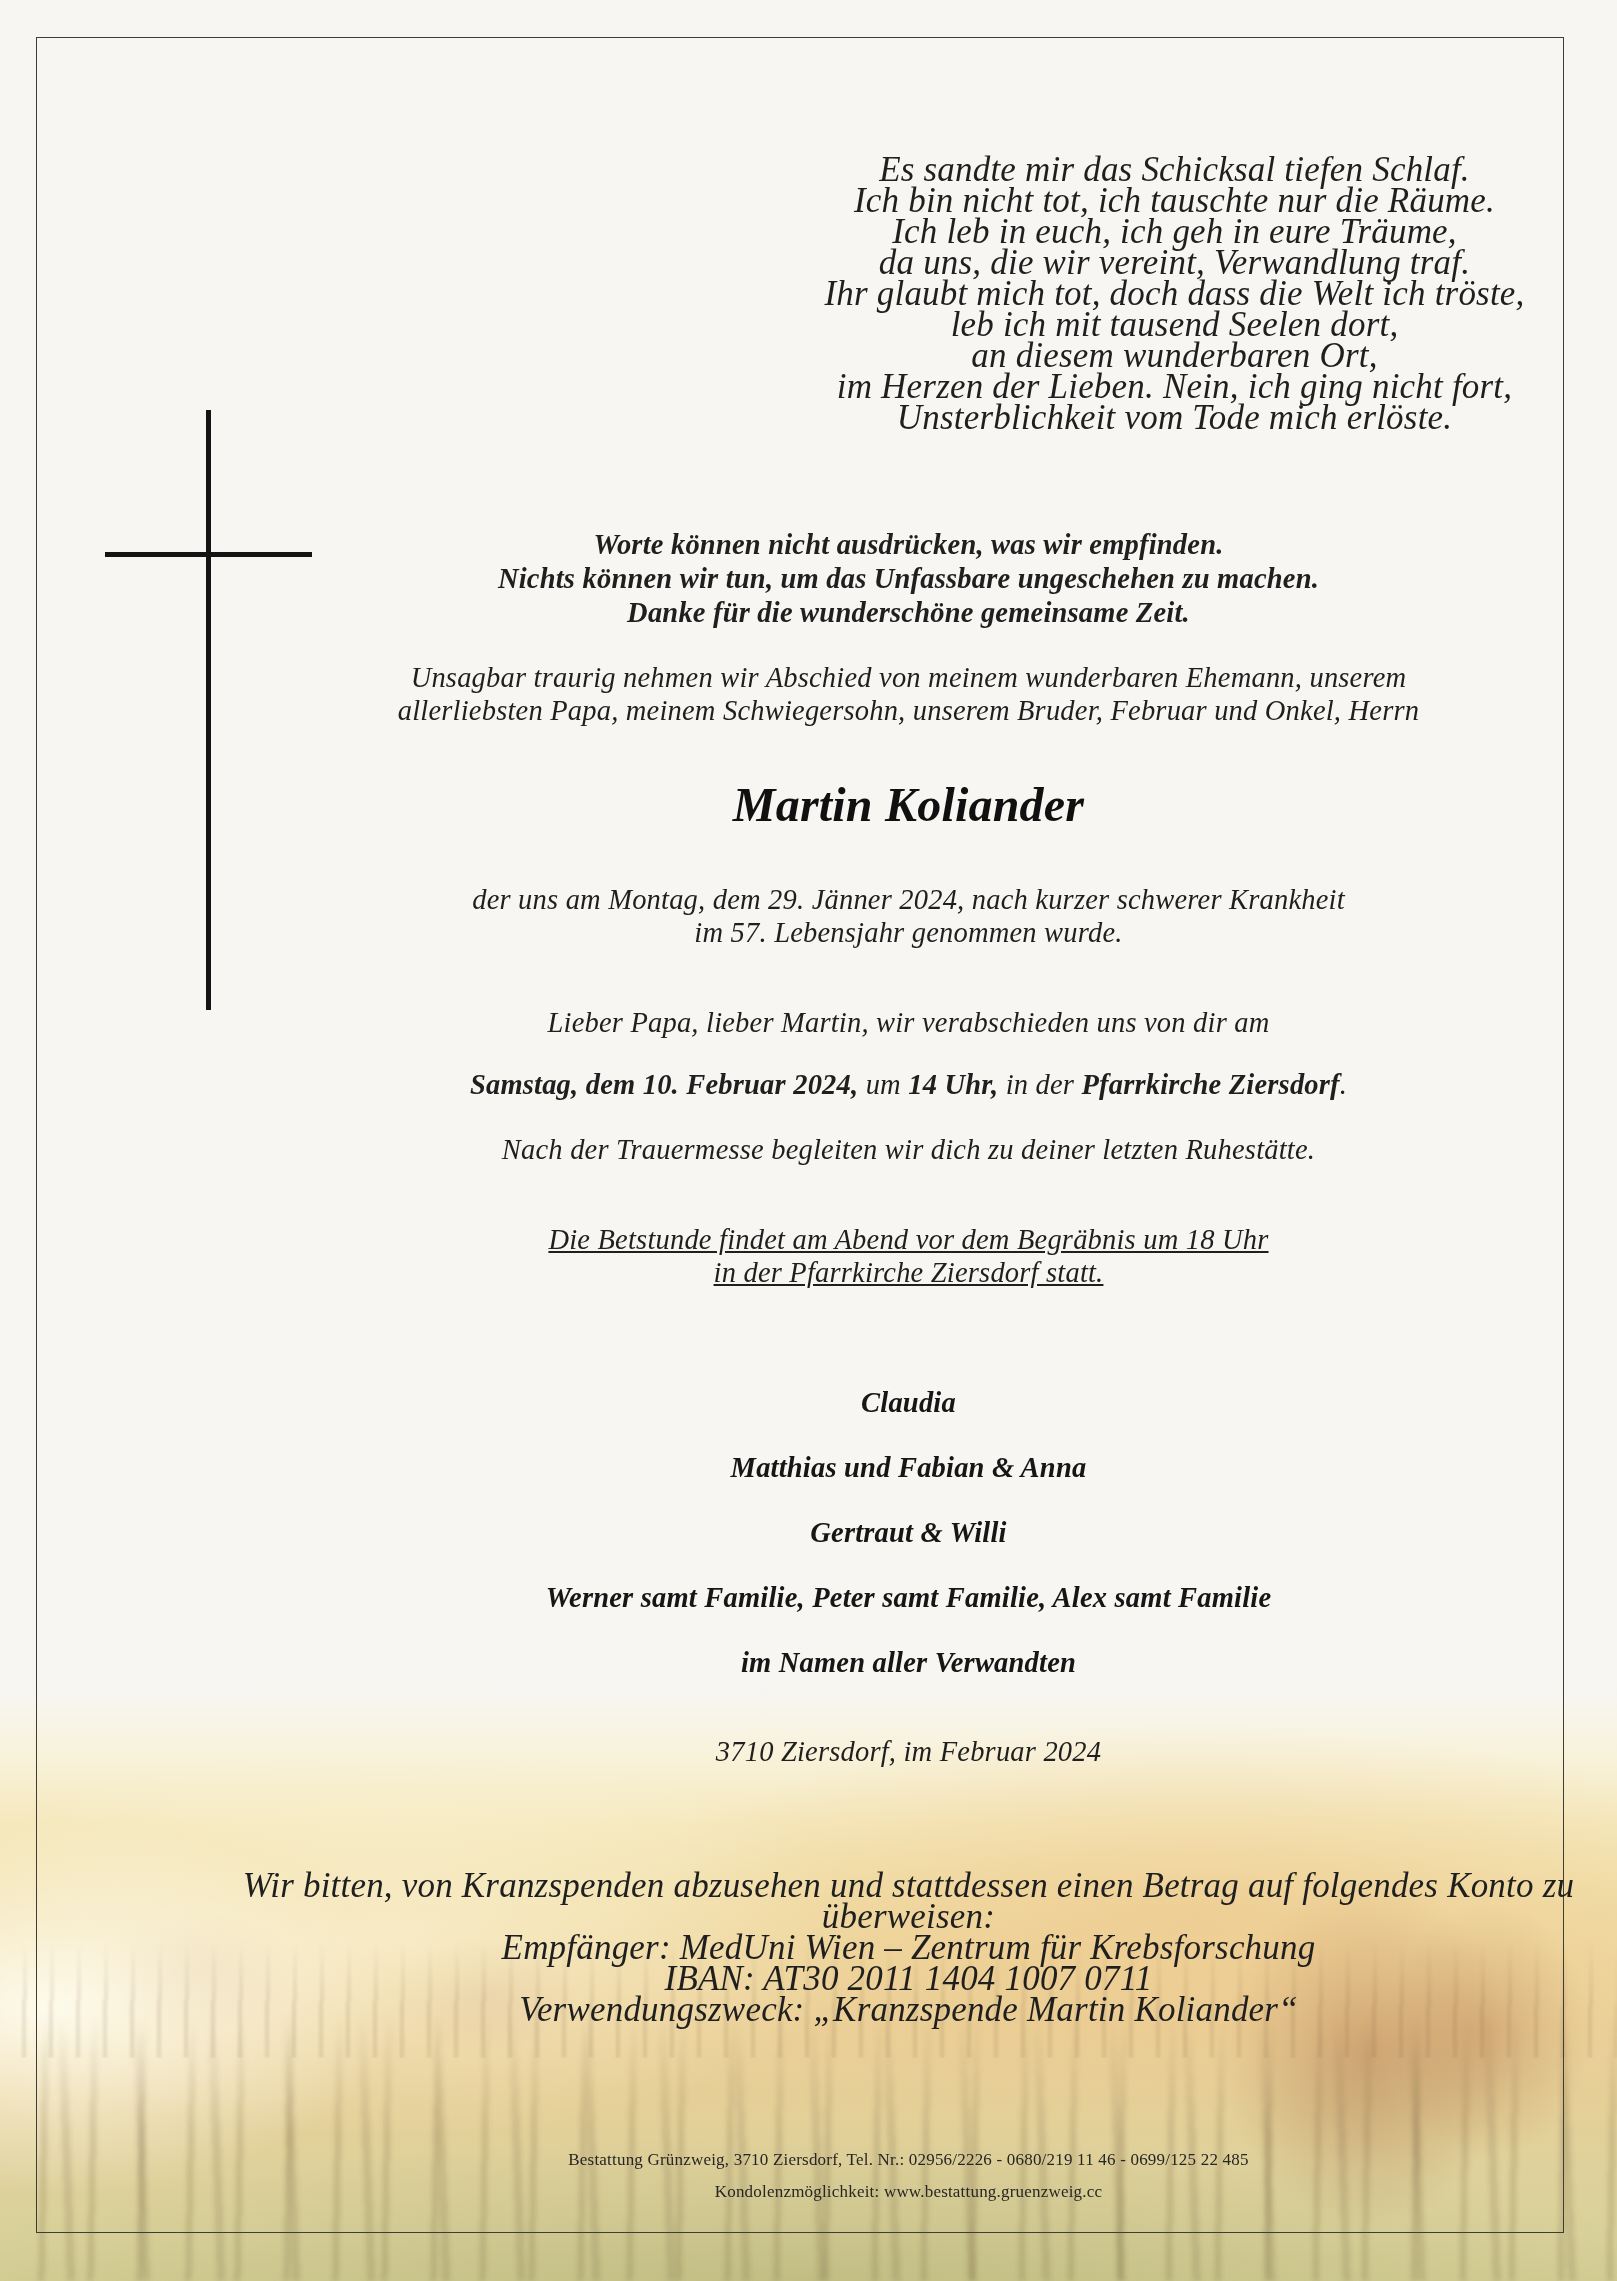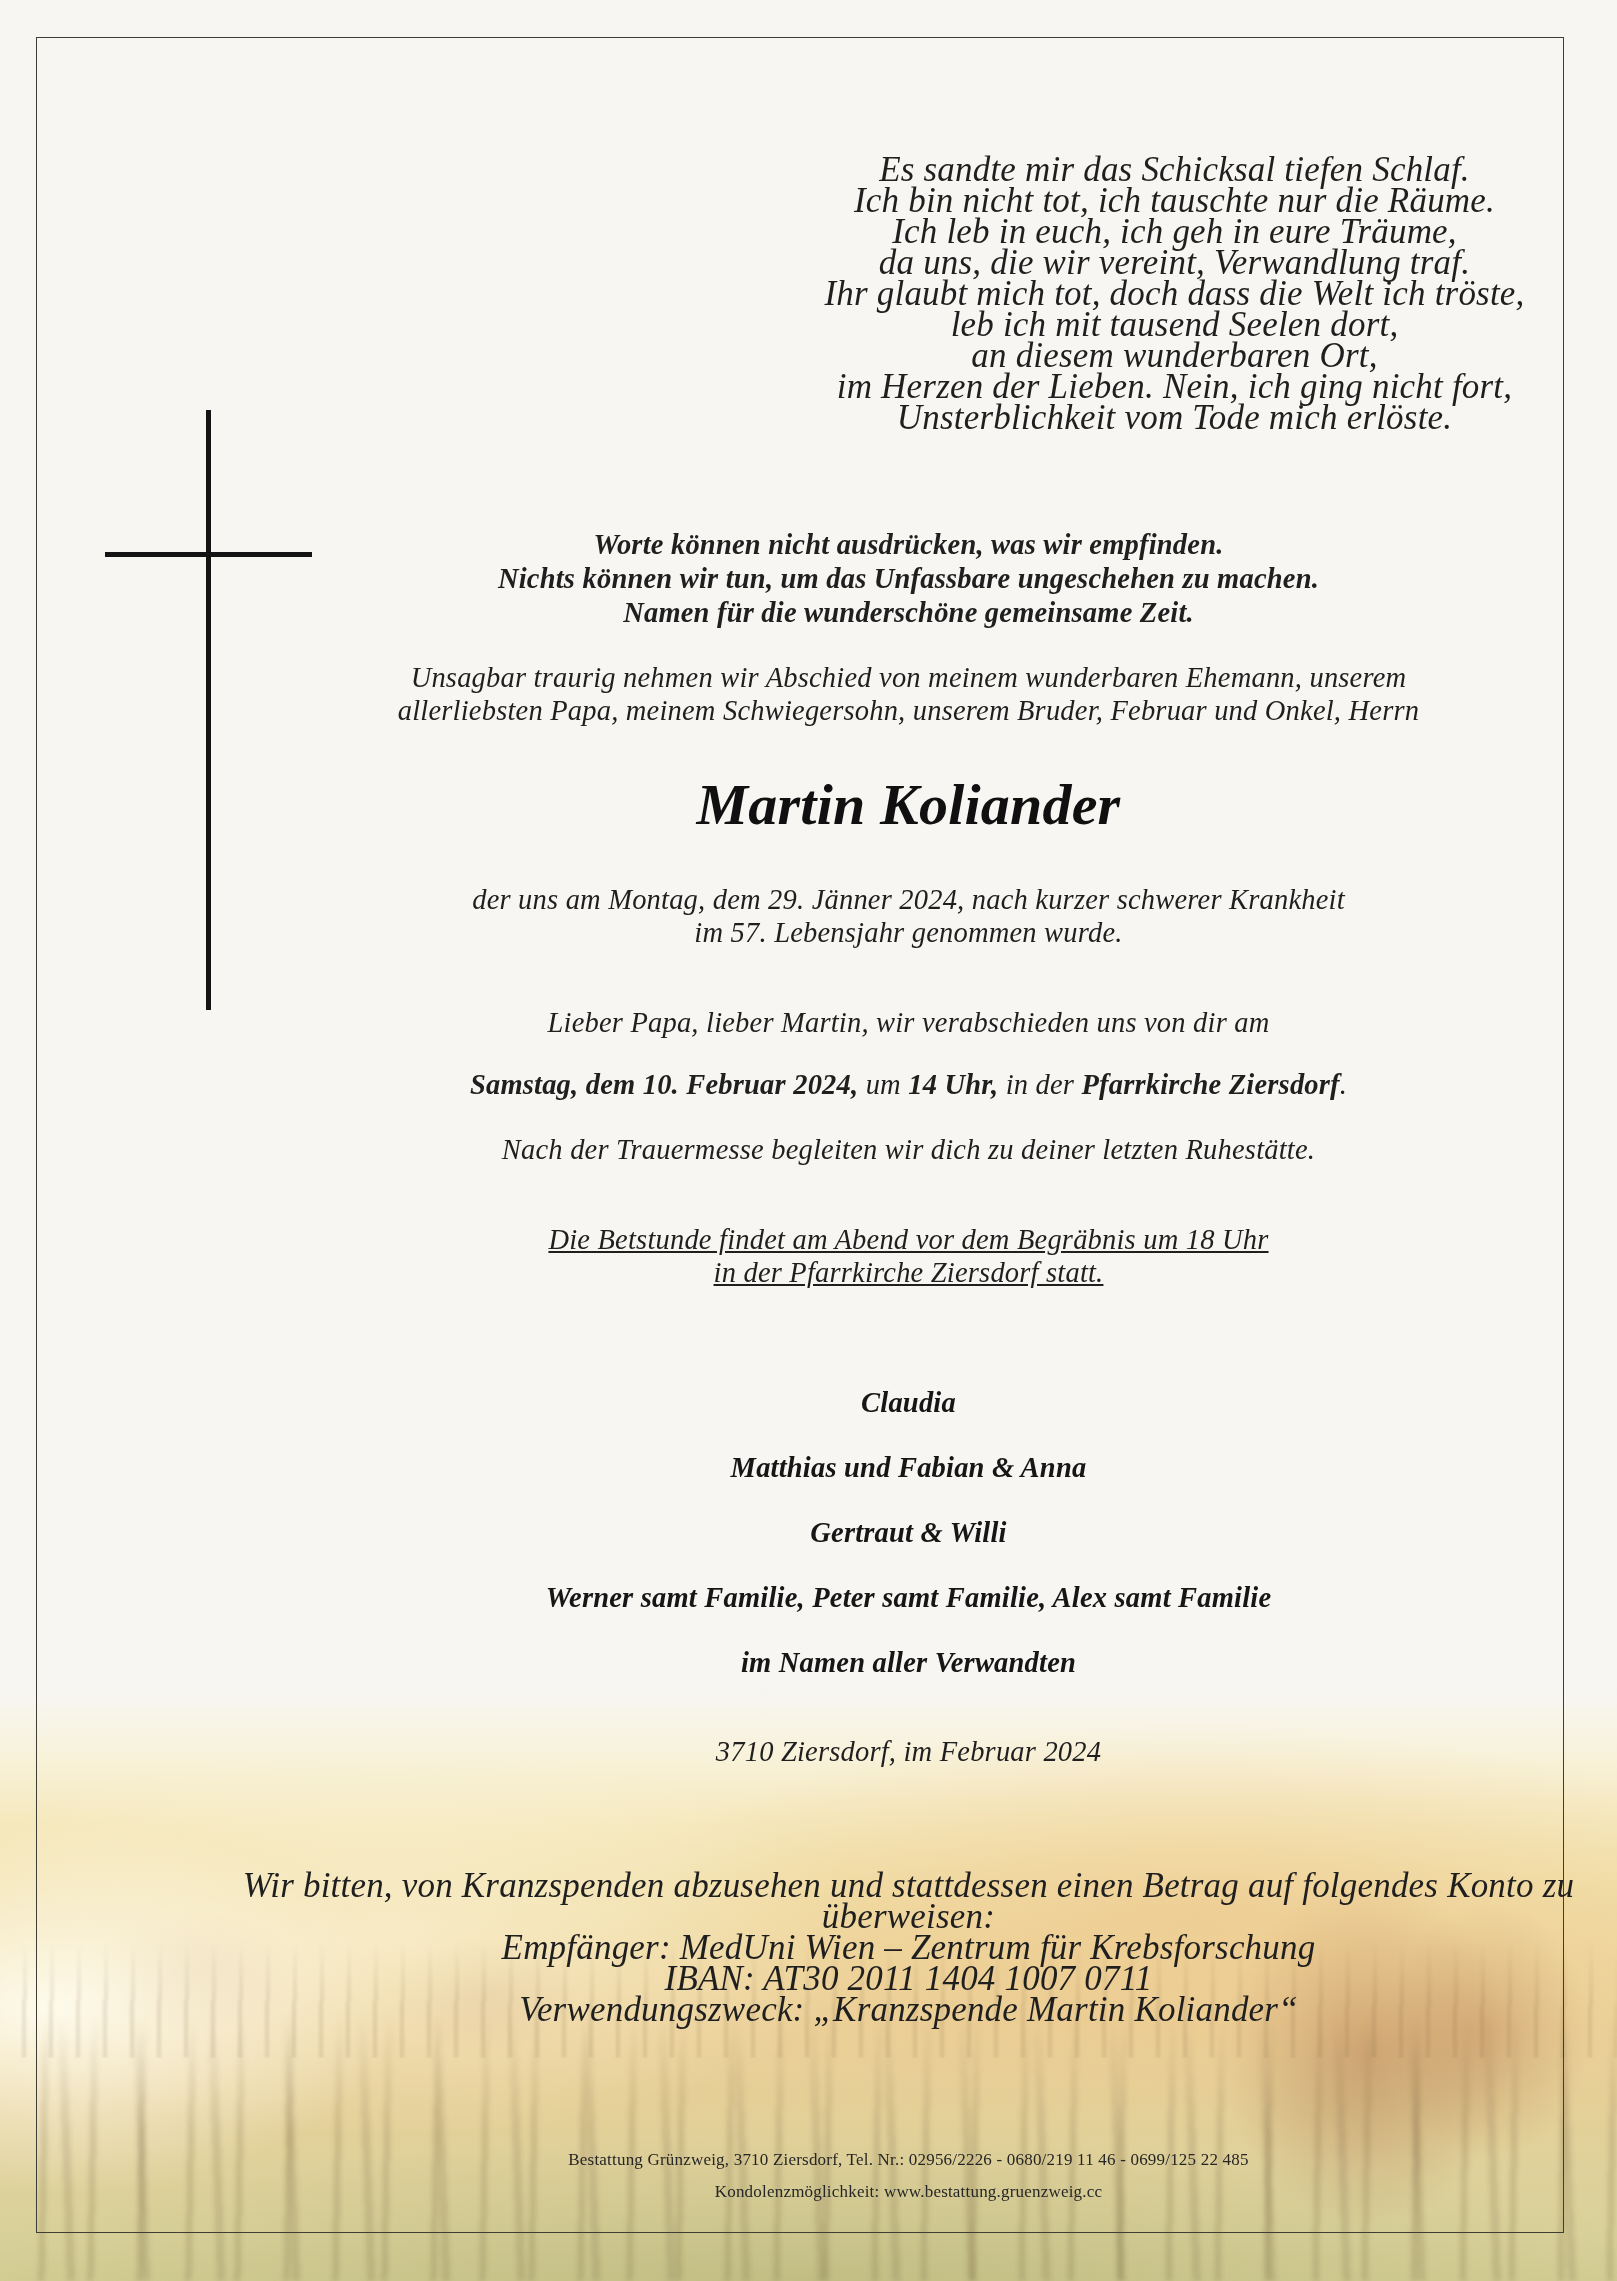--- a/index.html
+++ b/index.html
@@ -56,21 +56,21 @@
     position:absolute;left:200px;right:0;
     text-align:center;
     font-style:italic;
     font-size:28.5px;line-height:33px;
     color:#1f1f1f;
     letter-spacing:0.2px;
   }
   .poem{top:154px;left:732px;right:0;font-size:35px;line-height:31px;}
   .condolence{top:528px;line-height:34px;font-weight:bold;}
   .intro{top:661px;line-height:33px;}
-  .name{top:773px;font-size:58px;line-height:64px;font-weight:bold;color:#101010;}
+  .name{top:773px;font-size:48px;line-height:64px;font-weight:bold;color:#101010;}
   .death{top:883px;line-height:33px;}
   .farewell{top:1006px;}
   .ceremony{top:1068px;}
   .procession{top:1133px;}
   .vigil{top:1223px;line-height:33px;text-decoration:underline;}
   .mourners{top:1370px;line-height:65px;font-weight:bold;color:#161616;}
   .dateline{top:1735px;}
   .donation{top:1870px;font-size:35px;line-height:31px;}
   .footer{top:2144px;font-size:17px;line-height:32px;font-style:normal;color:#262626;}
   .b{font-weight:bold;}
@@ -97,21 +97,21 @@
     <div>Ihr glaubt mich tot, doch dass die Welt ich tröste,</div>
     <div>leb ich mit tausend Seelen dort,</div>
     <div>an diesem wunderbaren Ort,</div>
     <div>im Herzen der Lieben. Nein, ich ging nicht fort,</div>
     <div>Unsterblichkeit vom Tode mich erlöste.</div>
   </div>
 
   <div class="block condolence">
     <div>Worte können nicht ausdrücken, was wir empfinden.</div>
     <div>Nichts können wir tun, um das Unfassbare ungeschehen zu machen.</div>
-    <div>Namen für die wunderschöne gemeinsame Zeit.</div>
+    <div>Danke für die wunderschöne gemeinsame Zeit.</div>
   </div>
 
   <div class="block intro">
     <div>Unsagbar traurig nehmen wir Abschied von meinem wunderbaren Ehemann, unserem</div>
     <div>allerliebsten Papa, meinem Schwiegersohn, unserem Bruder, Februar und Onkel, Herrn</div>
   </div>
 
   <div class="block name">Martin Koliander</div>
 
   <div class="block death">

